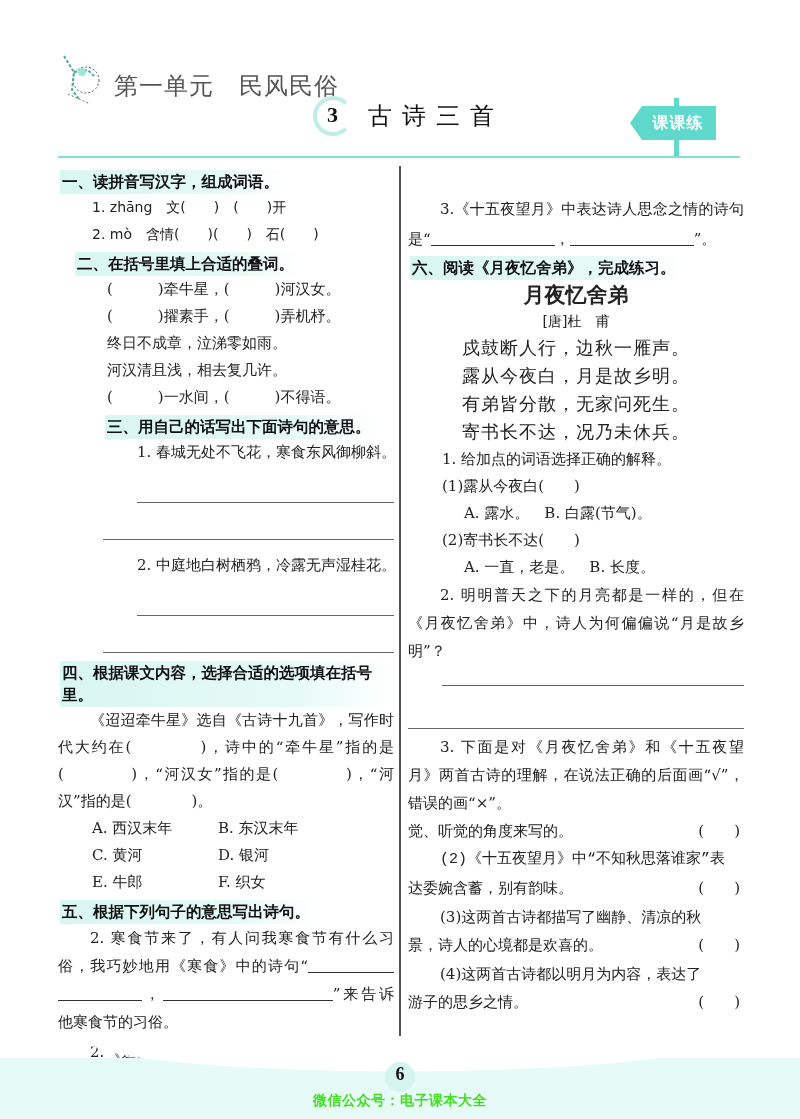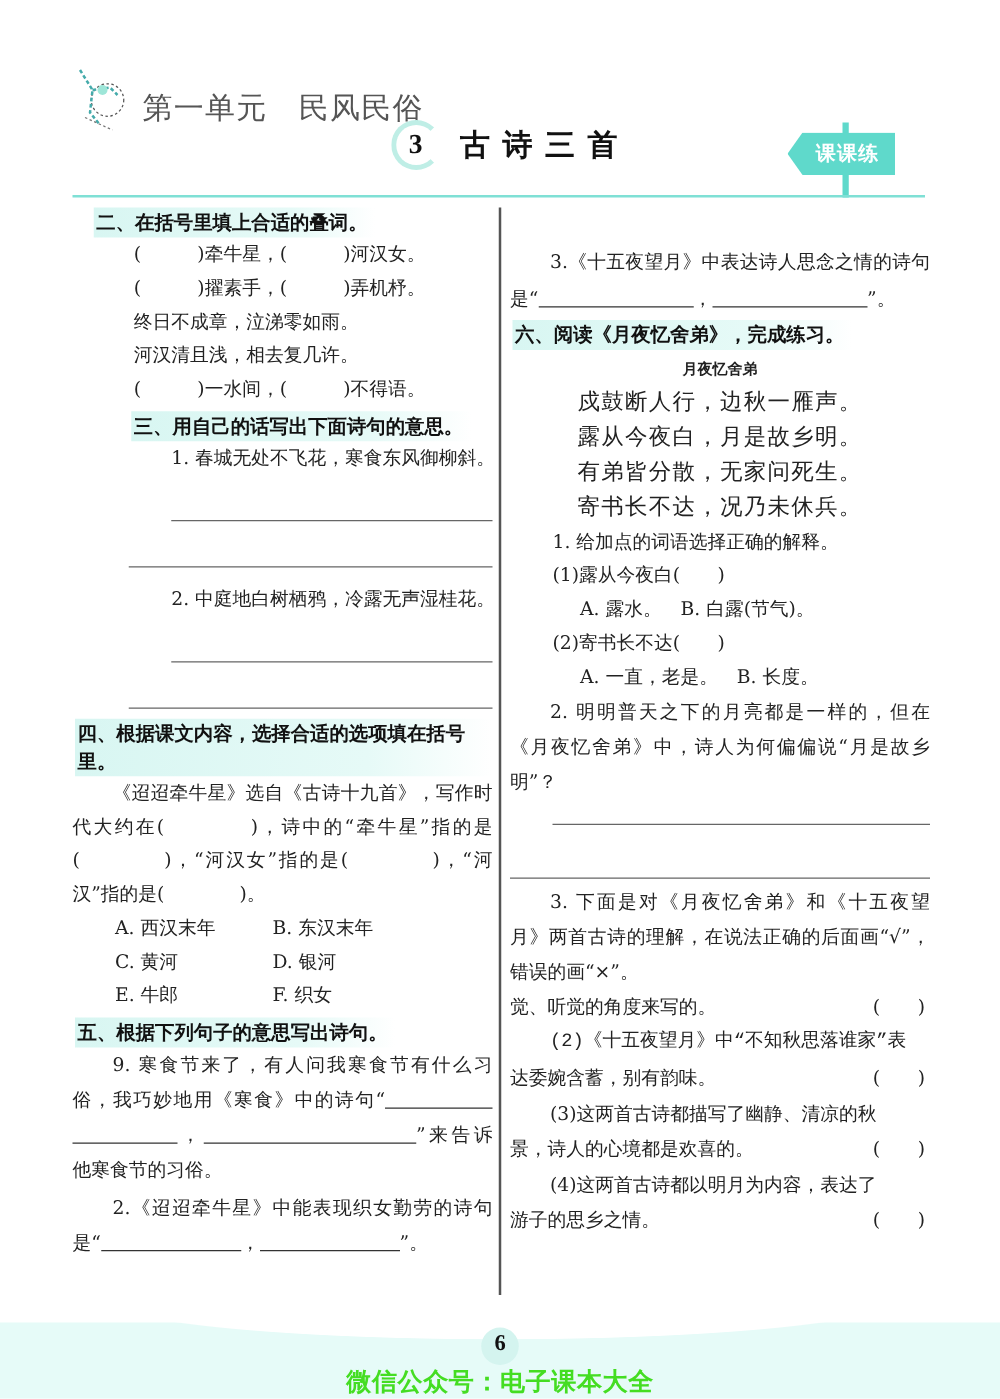--- a/index.html
+++ b/index.html
@@ -7,21 +7,21 @@
   body { position: relative; font-family: "DejaVu Serif", "Liberation Serif", serif; color: #222; }
 
   .page { position: absolute; left: 0; top: 0; width: 800px; height: 1119px; }
 
   
   .unit-logo { position: absolute; left: 60px; top: 50px; width: 44px; height: 60px; }
   .unit-title { position: absolute; left: 114px; top: 70px; font-family: "DejaVu Sans", "Liberation Sans", sans-serif; font-size: 24px; color: #555; letter-spacing: 1px; }
   .lesson-num-wrap { position: absolute; left: 313px; top: 96px; width: 40px; height: 40px; }
   .lesson-num-ring { position: absolute; left: 0; top: 0; width: 40px; height: 40px; border-radius: 50%; border: 4px solid #bfeee6; border-right-color: transparent; }
   .lesson-num { position: absolute; left: 14px; top: 6px; font-size: 22px; font-weight: bold; color: #111; font-family: "Liberation Serif", serif; }
-  .lesson-title { position: absolute; left: 368px; top: 100px; font-size: 24px; font-weight: bold; letter-spacing: 10px; color: #111; }
+  .lesson-title { position: absolute; left: 368px; top: 100px; font-size: 24px; font-weight: normal; letter-spacing: 10px; color: #111; }
   .kkl-post { position: absolute; left: 674px; top: 98px; width: 5px; height: 60px; background: #5fd9cb; }
   .kkl-sign { position: absolute; left: 630px; top: 106px; width: 86px; height: 34px; background: #5fd9cb; clip-path: polygon(14% 0, 100% 0, 100% 100%, 14% 100%, 0 50%); display: flex; align-items: center; justify-content: center; padding-left: 10px; color: #fff; font-family: "DejaVu Sans", sans-serif; font-weight: bold; font-size: 16px; letter-spacing: 1px; }
   .header-rule { position: absolute; left: 58px; top: 156px; width: 682px; height: 2px; background: #7fe0d5; }
 
   
   .col { position: absolute; top: 162px; }
   .col-left { left: 58px; width: 336px; }
   .col-right { left: 408px; width: 336px; margin-top: 32px; }
   .col-divider { position: absolute; left: 399px; top: 166px; width: 1.5px; height: 870px; background: #555; }
 
@@ -31,33 +31,33 @@
   .indent1 { padding-left: 34px; }
   .indent2 { padding-left: 56px; }
   .indent-p { text-indent: 32px; }
   .sans { font-family: "DejaVu Sans", "Liberation Sans", sans-serif; }
   .para { font-size: 15px; line-height: 30px; text-align: justify; }
   .answer-line { height: 1px; background: #666; }
   .blank { display: inline-block; border-bottom: 1px solid #333; height: 16px; vertical-align: -2px; }
 
   .opt-grid { display: grid; grid-template-columns: 126px 130px; padding-left: 34px; font-size: 15px; line-height: 27px; }
 
-  .poem-title { text-align: center; font-weight: bold; font-size: 12px; line-height: 26px; margin-top: 2px; }
+  .poem-title { text-align: center; font-weight: bold; font-size: 21px; line-height: 26px; margin-top: 2px; }
   .poem-author { text-align: center; font-size: 15px; line-height: 26px; }
   .poem-line { text-align: center; font-size: 18px; line-height: 28px; letter-spacing: 1px; }
 
   .tf-row { display: flex; justify-content: space-between; font-size: 15px; line-height: 29px; }
   .paren-box { white-space: pre; padding-right: 4px; }
 
   
   .footer { position: absolute; left: 0; top: 1058px; width: 800px; height: 61px; background: #e6fbf8; }
   .footer-curve { position: absolute; left: 0; top: 1040px; width: 800px; height: 40px; background: radial-gradient(ellipse at 50% 0%, #ffffff 0%, #ffffff 55%, rgba(255,255,255,0) 56%); }
   .page-num-circle { position: absolute; left: 385px; top: 1062px; width: 30px; height: 30px; border-radius: 50%; background: #d4f4ef; }
   .page-num { position: absolute; left: 385px; top: 1064px; width: 30px; text-align: center; font-weight: bold; font-size: 18px; color: #111; font-family: "Liberation Serif", serif; }
-  .footer-wechat { position: absolute; left: 0; width: 800px; top: 1092px; text-align: center; color: #44dd22; font-family: "DejaVu Sans", sans-serif; font-weight: bold; font-size: 20px; letter-spacing: 0.5px; }
+  .footer-wechat { position: absolute; left: 0; width: 800px; top: 1092px; text-align: center; color: #44dd22; font-family: "DejaVu Sans", sans-serif; font-weight: bold; font-size: 14px; letter-spacing: 0.5px; }
 </style>
 </head>
 <body>
 
 <div class="page">
 
   <svg class="unit-logo" viewBox="0 0 44 60">
     <circle cx="26" cy="30" r="13" fill="none" stroke="#555" stroke-width="1" stroke-dasharray="2 2"></circle>
     <path d="M4 6 L14 22 L12 40 L20 50 M14 22 L28 20 L34 26" fill="none" stroke="#4aa" stroke-width="2" stroke-dasharray="3 2"></path>
     <circle cx="22" cy="22" r="4" fill="#9ee6d8"></circle>
@@ -74,20 +74,25 @@
   <div class="kkl-post"></div>
   <div class="kkl-sign">
       <span>课课练</span>
     </div>
   <div class="header-rule"></div>
 
   <div class="col-divider"></div>
 
   <div class="col col-left">
 
+    <div style="margin-top:8px;">
+      <div class="sec-head">一、读拼音写汉字，组成词语。</div>
+      <div class="line indent1 sans" style="font-size:14px;">1. zhāng　文(　　)　(　　)开</div>
+      <div class="line indent1 sans" style="font-size:14px;">2. mò　含情(　　)(　　)　石(　　)</div>
+    </div>
 
     <div style="margin-top:4px;margin-left:15px;">
       <div class="sec-head">二、在括号里填上合适的叠词。</div>
       <div class="line indent1">(　　　)牵牛星，(　　　)河汉女。</div>
       <div class="line indent1">(　　　)擢素手，(　　　)弄机杼。</div>
       <div class="line indent1">终日不成章，泣涕零如雨。</div>
       <div class="line indent1">河汉清且浅，相去复几许。</div>
       <div class="line indent1">(　　　)一水间，(　　　)不得语。</div>
     </div>
 
@@ -110,36 +115,37 @@
         <span>C. 黄河</span>
         <span>D. 银河</span>
         <span>E. 牛郎</span>
         <span>F. 织女</span>
       </div>
     </div>
 
     <div style="margin-top:4px;">
       <div class="sec-head">五、根据下列句子的意思写出诗句。</div>
       <div class="para indent-p" style="line-height:28px;">
-        <span>9. 寒食节来了，有人问我寒食节有什么习俗，我巧妙地用《寒食》中的诗句“</span><span class="blank" style="width:86px;"></span><span class="blank" style="width:84px;"></span><span>，</span><span class="blank" style="width:170px;"></span><span>”来告诉他寒食节的习俗。</span>
+        <span>2. 寒食节来了，有人问我寒食节有什么习俗，我巧妙地用《寒食》中的诗句“</span><span class="blank" style="width:86px;"></span><span class="blank" style="width:84px;"></span><span>，</span><span class="blank" style="width:170px;"></span><span>”来告诉他寒食节的习俗。</span>
       </div>
       <div class="para indent-p" style="line-height:28px; margin-top:2px;">
         <span>2.《迢迢牵牛星》中能表现织女勤劳的诗句是“</span><span class="blank" style="width:112px;"></span><span>，</span><span class="blank" style="width:112px;"></span><span>”。</span>
       </div>
     </div>
   </div>
 
   <div class="col col-right">
     <div class="para indent-p" style="line-height:30px; margin-top:0px;">
       <span>3.《十五夜望月》中表达诗人思念之情的诗句是“</span><span class="blank" style="width:124px;"></span><span>，</span><span class="blank" style="width:124px;"></span><span>”。</span>
     </div>
 
     <div style="margin-top:2px;">
       <div class="sec-head">六、阅读《月夜忆舍弟》，完成练习。</div>
       <div class="poem-title">月夜忆舍弟</div>
+      <div class="poem-author sans" style="font-size:14px;">[唐]杜　甫</div>
       <div class="poem-line">戍鼓断人行，边秋一雁声。</div>
       <div class="poem-line">露从今夜白，月是故乡明。</div>
       <div class="poem-line">有弟皆分散，无家问死生。</div>
       <div class="poem-line">寄书长不达，况乃未休兵。</div>
 
       <div class="line indent1">1. 给加点的词语选择正确的解释。</div>
       <div class="line indent1">(1)露从今夜白(　　)</div>
       <div class="line indent2">A. 露水。　B. 白露(节气)。</div>
       <div class="line indent1">(2)寄书长不达(　　)</div>
       <div class="line indent2">A. 一直，老是。　B. 长度。</div>

